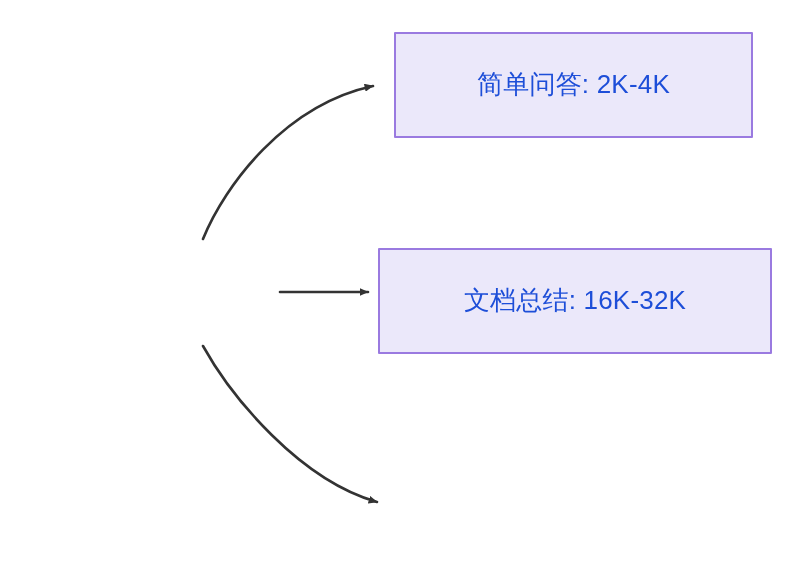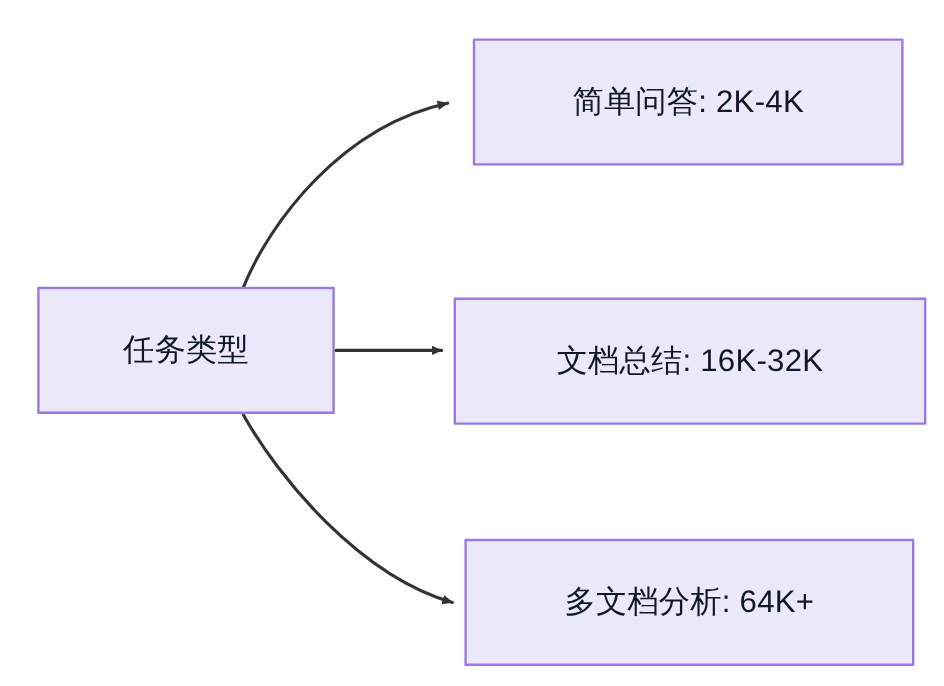--- a/index.html
+++ b/index.html
@@ -32,21 +32,21 @@
     box-sizing: border-box;
     background: #ebe8fa;
     border: 2.5px solid #9a7ae0;
     border-radius: 1px;
     display: flex;
     align-items: center;
     justify-content: center;
     z-index: 2;
   }
   .node-label {
-    color: #0f172a;
+    color: #1d4ed8;
     font-size: 26px;
     font-weight: 400;
     line-height: 1.2;
     letter-spacing: 0.2px;
     white-space: nowrap;
     font-family: "Liberation Sans", "DejaVu Sans", sans-serif;
   }
   #node-source      { left: 31px;  top: 239px; width: 248px; height: 106px; }
   #node-simple-qa   { left: 394px; top: 32px;  width: 359px; height: 106px; }
   #node-doc-summary { left: 378px; top: 248px; width: 394px; height: 106px; }
@@ -64,29 +64,23 @@
       </marker>
     </defs>
 
     <path d="M 203 239 C 225 185, 285 105, 373 86" fill="none" stroke="#333333" stroke-width="2.6" stroke-linecap="round" marker-end="url(#arrowhead)"></path>
 
     <path d="M 280 292 L 368 292" fill="none" stroke="#333333" stroke-width="2.6" stroke-linecap="round" marker-end="url(#arrowhead)"></path>
 
     <path d="M 203 346 C 232 398, 300 480, 377 502" fill="none" stroke="#333333" stroke-width="2.6" stroke-linecap="round" marker-end="url(#arrowhead)"></path>
   </svg>
 
-  <div class="node" id="node-source">
-    <span class="node-label">任务类型</span>
-  </div>
 
   <div class="node" id="node-simple-qa">
     <span class="node-label">简单问答: 2K-4K</span>
   </div>
 
   <div class="node" id="node-doc-summary">
     <span class="node-label">文档总结: 16K-32K</span>
   </div>
 
-  <div class="node" id="node-multi-doc">
-    <span class="node-label">多文档分析: 64K+</span>
-  </div>
 
 </div>
 
 </body></html>

